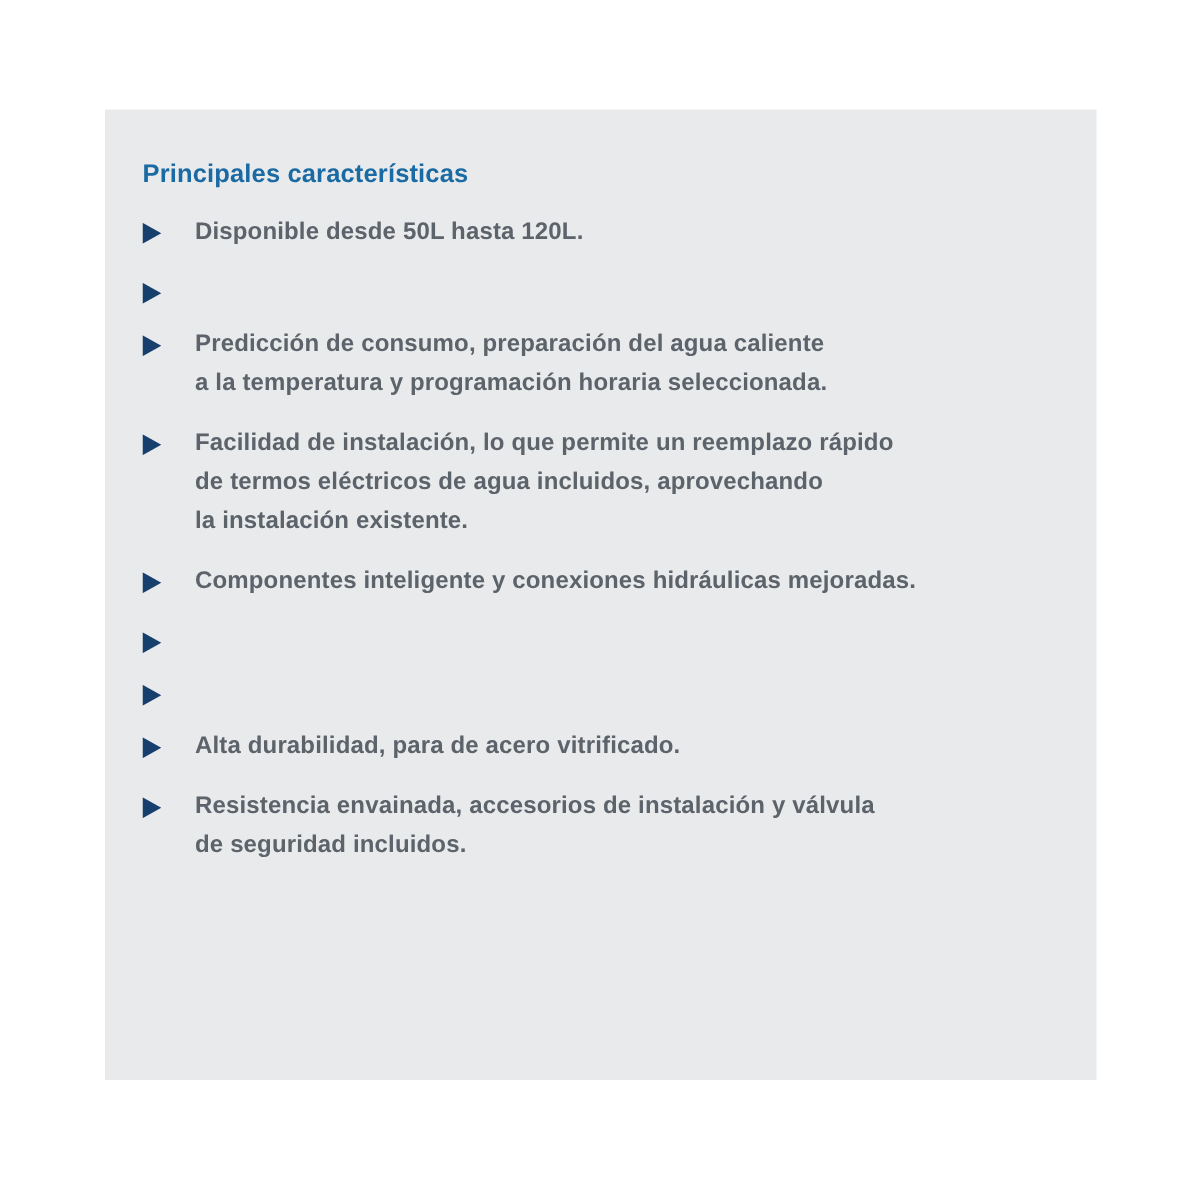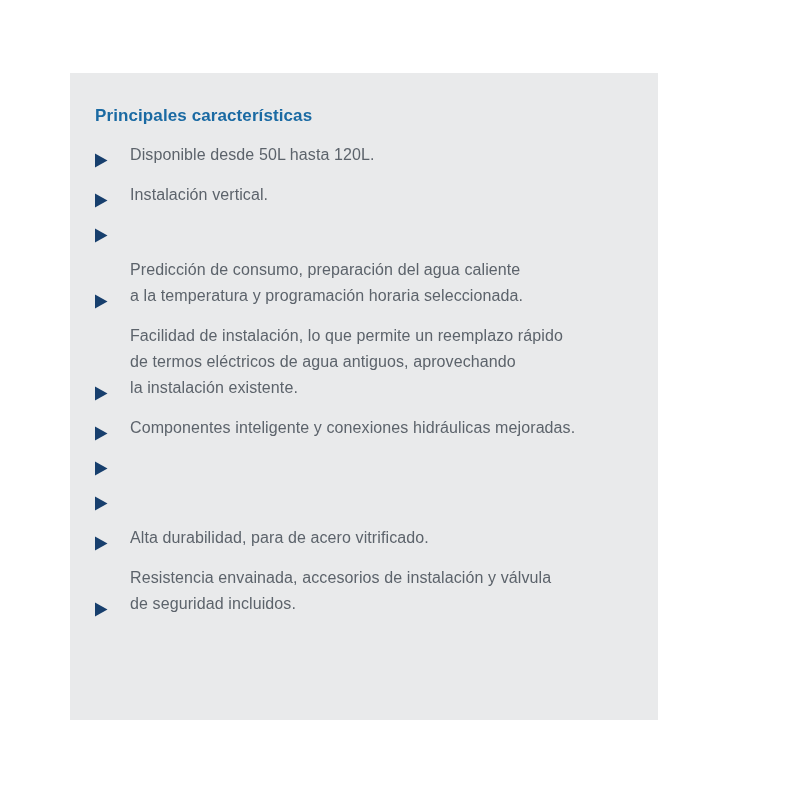--- a/index.html
+++ b/index.html
@@ -8,40 +8,41 @@
     --body-color:#5c636b;
     --bullet-color:#173f6d;
     --page-bg:#ffffff;
   }
   *{margin:0;padding:0;box-sizing:border-box;}
   html,body{width:800px;height:800px;background:var(--page-bg);
     font-family:"Liberation Sans","DejaVu Sans",sans-serif;}
   .panel{
     position:absolute;
     left:70px;top:73px;
-    width:588px;height:647px;
+    width:661px;height:647px;
     background:var(--panel-bg);
   }
   .content{
     padding:33px 12px 20px 25px;
   }
   .title{
     font-size:17px;
     font-weight:bold;
     color:var(--title-color);
     letter-spacing:.1px;
     margin-bottom:16px;
   }
   ul.features{
     list-style:none;
   }
   ul.features li{
     display:flex;
-    align-items:flex-end;
+    align-items:flex-start;
     margin-bottom:14px;
+    font-weight:bold;
   }
   .bullet{
     flex:0 0 35px;
     padding-top:6px;
   }
   .bullet svg{display:block;}
   .feature-text{
     font-size:16px;
     line-height:26px;
     color:var(--body-color);
@@ -63,46 +64,38 @@
             </svg>
           </span>
         <span class="feature-text">Disponible desde 50L hasta 120L.</span>
       </li>
       <li>
         <span class="bullet">
             <svg width="13" height="15" viewBox="0 0 13 15">
               <polygon points="0,0.5 12.5,7.5 0,14.5" fill="#173f6d"></polygon>
             </svg>
           </span>
-        <span class="feature-text">Instalación vertical.</span>
-      </li>
-      <li>
-        <span class="bullet">
-            <svg width="13" height="15" viewBox="0 0 13 15">
-              <polygon points="0,0.5 12.5,7.5 0,14.5" fill="#173f6d"></polygon>
-            </svg>
-          </span>
       </li>
       <li>
         <span class="bullet">
             <svg width="13" height="15" viewBox="0 0 13 15">
               <polygon points="0,0.5 12.5,7.5 0,14.5" fill="#173f6d"></polygon>
             </svg>
           </span>
         <span class="feature-text">Predicción de consumo, preparación del agua caliente
 a la temperatura y programación horaria seleccionada.</span>
       </li>
       <li>
         <span class="bullet">
             <svg width="13" height="15" viewBox="0 0 13 15">
               <polygon points="0,0.5 12.5,7.5 0,14.5" fill="#173f6d"></polygon>
             </svg>
           </span>
         <span class="feature-text">Facilidad de instalación, lo que permite un reemplazo rápido
-de termos eléctricos de agua antiguos, aprovechando
+de termos eléctricos de agua incluidos, aprovechando
 la instalación existente.</span>
       </li>
       <li>
         <span class="bullet">
             <svg width="13" height="15" viewBox="0 0 13 15">
               <polygon points="0,0.5 12.5,7.5 0,14.5" fill="#173f6d"></polygon>
             </svg>
           </span>
         <span class="feature-text">Componentes inteligente y conexiones hidráulicas mejoradas.</span>
       </li>

